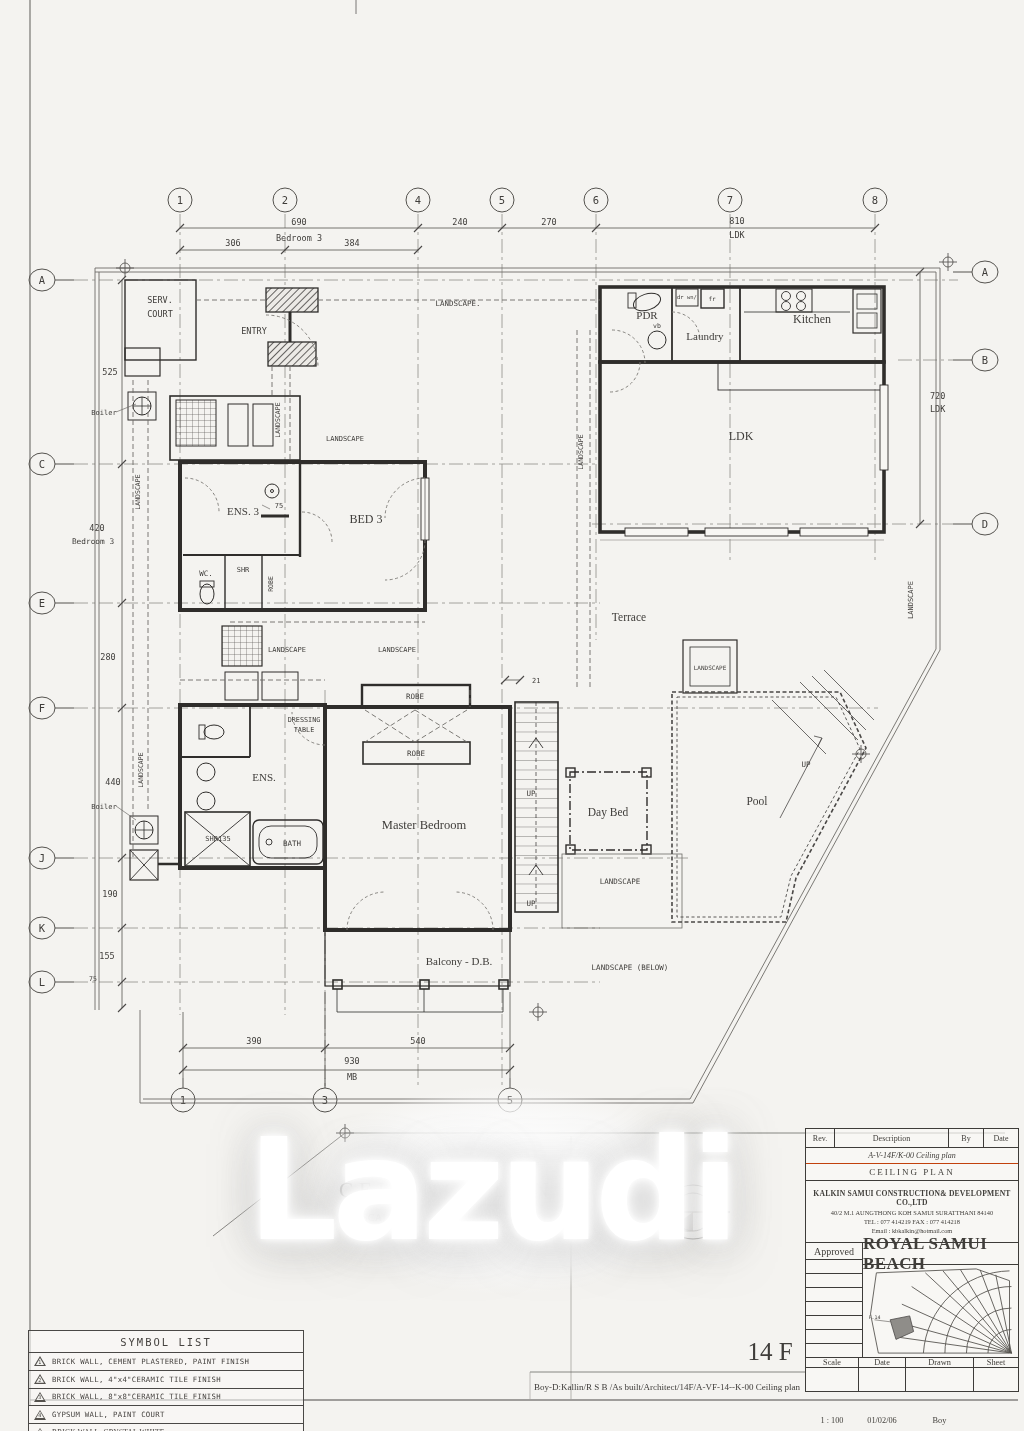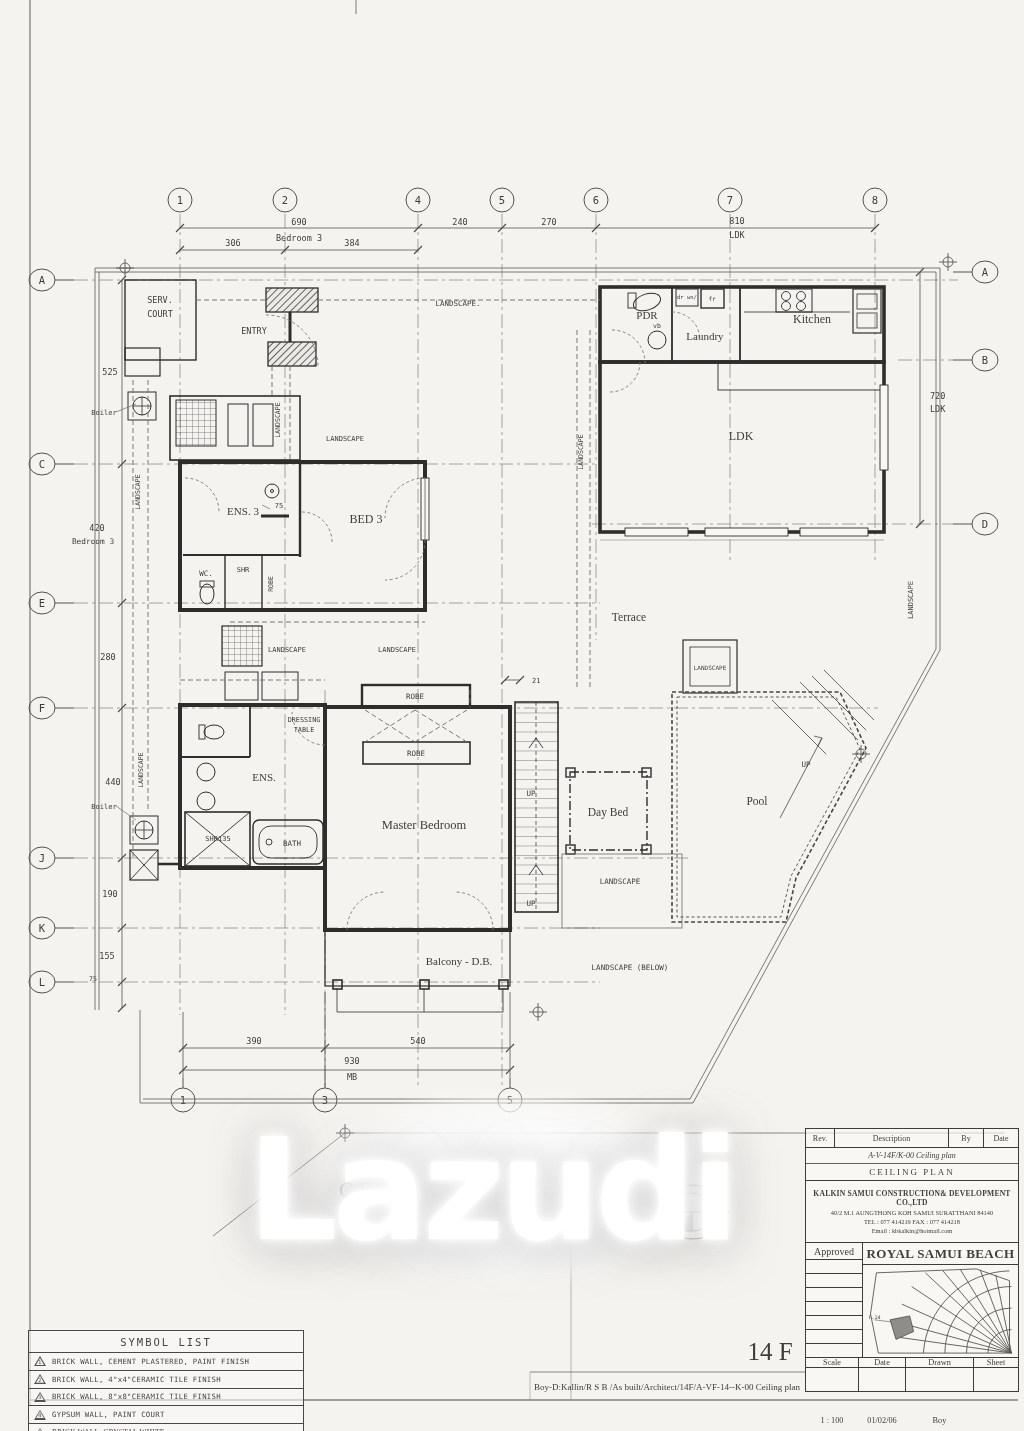--- a/index.html
+++ b/index.html
@@ -53,21 +53,21 @@
   .tb-doctitle{height:16px;border-bottom:1px solid #3e3c39;display:flex;align-items:center;justify-content:center;letter-spacing:2px;font-size:9px;}
   .tb-company{height:61px;border-bottom:1px solid #3e3c39;display:flex;flex-direction:column;align-items:center;justify-content:center;gap:2px;text-align:center;}
   .tb-company .c1{font-size:7.6px;font-weight:bold;letter-spacing:.2px;}
   .tb-company .c2,.tb-company .c3,.tb-company .c4{font-size:6.4px;}
   .tb-mid{flex:1;display:flex;border-bottom:1px solid #3e3c39;}
   .tb-approved{width:56px;border-right:1px solid #3e3c39;display:flex;flex-direction:column;}
   .tb-approved .ap{height:16px;border-bottom:1px solid #3e3c39;display:flex;align-items:center;justify-content:center;font-size:10px;}
   .tb-approved .ln{flex:1;border-bottom:1px solid #3e3c39;}
   .tb-approved .ln:last-child{border-bottom:none;}
   .tb-proj{flex:1;display:flex;flex-direction:column;}
-  .tb-projname{height:21px;border-bottom:1px solid #3e3c39;display:flex;align-items:center;justify-content:center;font-weight:bold;font-size:13px;letter-spacing:.4px;}
+  .tb-projname{height:21px;border-bottom:1px solid #3e3c39;display:flex;align-items:center;justify-content:center;font-weight:bold;font-size:17px;letter-spacing:.4px;}
   .tb-map{flex:1;display:flex;align-items:center;justify-content:center;}
   .tb-foot{height:33px;display:flex;}
   .tb-foot .col{display:flex;flex-direction:column;border-right:1px solid #3e3c39;}
   .tb-foot .col:last-child{border-right:none;gap:28px;}
   .tb-foot .lab{height:15px;border-bottom:1px solid #3e3c39;display:flex;align-items:center;justify-content:center;font-size:8.3px;}
   .tb-foot .val{flex:1;display:flex;align-items:center;justify-content:center;font-size:8.3px;margin-top:48px;}
   .sheetval{position:relative;width:100%;height:100%;}
   .sheetval .s1{position:absolute;left:8px;top:1px;font-size:8.5px;}
   .sheetval .s2{position:absolute;right:6px;bottom:0;font-size:7px;}
   .sheetval .diag{position:absolute;left:4px;right:4px;top:50%;height:0;border-top:.8px solid #3e3c39;transform:rotate(-14deg);}

